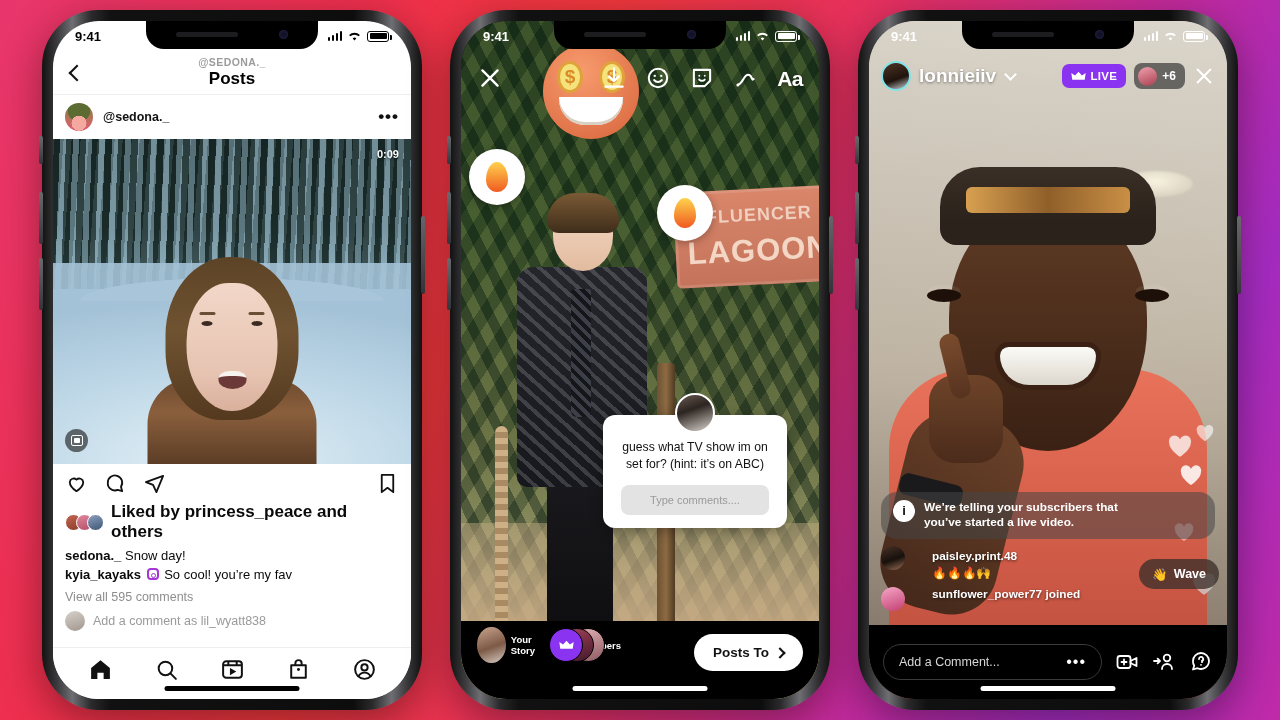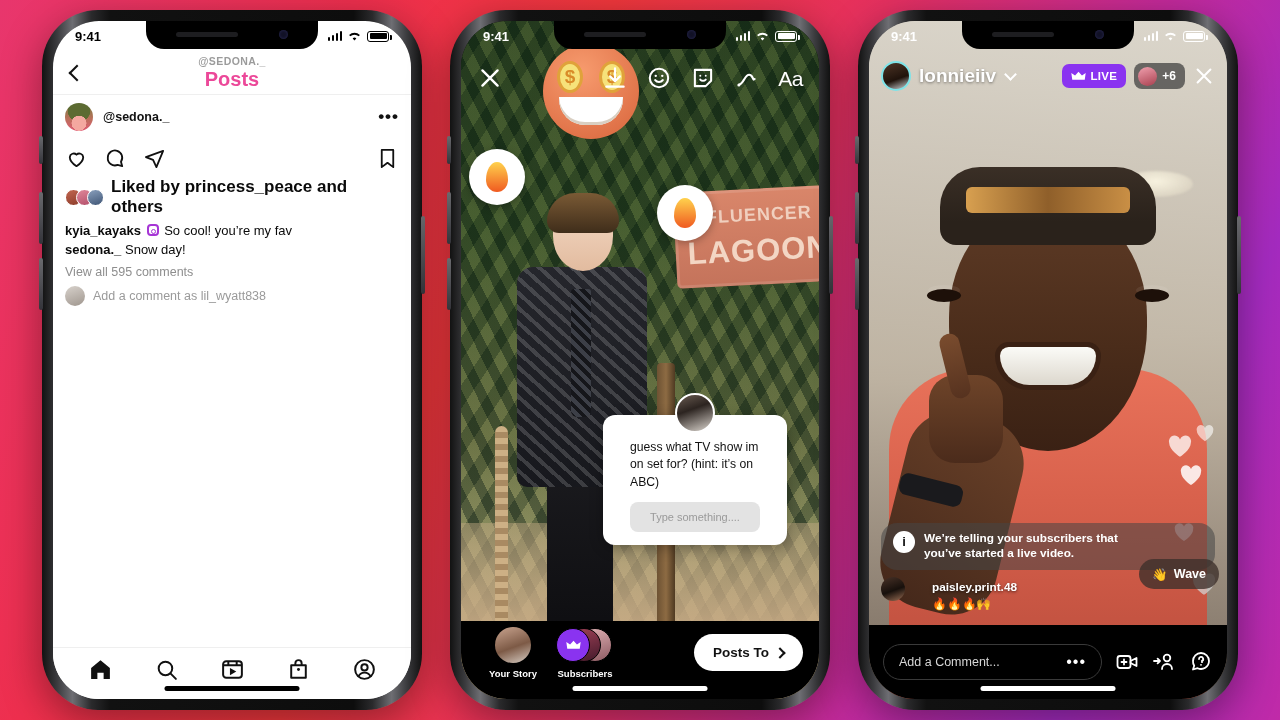--- a/index.html
+++ b/index.html
@@ -72,21 +72,21 @@
 
   
   #phone1{ left:42px; top:10px; }
   .feed{ position:absolute; inset:0; background:#fff; display:flex; flex-direction:column;}
   .feed-nav{ margin-top:30px; height:44px; display:flex; align-items:center; padding:0 14px;
     border-bottom:1px solid #efefef; position:relative;}
   .chev-back{ width:12px; height:12px; border-left:2.4px solid #111; border-bottom:2.4px solid #111;
     transform:rotate(45deg); margin-left:4px;}
   .feed-nav-titles{ position:absolute; left:0; right:0; text-align:center; pointer-events:none;}
   .nav-sub{ font-size:10.5px; color:#9b9b9b; font-weight:bold; letter-spacing:.4px;}
-  .nav-title{ font-size:20px; color:#ec4899; font-weight:bold; margin-top:1px;}
+  .nav-title{ font-size:17px; color:#000000; font-weight:bold; margin-top:1px;}
 
   .post-head{ height:44px; display:flex; align-items:center; padding:0 12px; gap:10px;}
   .avatar{ border-radius:50%; background:#c9c9c9; flex:none; overflow:hidden; position:relative;}
   .av28{ width:28px; height:28px; }
   .av-sedona{ background:
       radial-gradient(circle at 50% 72%, #f4a8a0 0 30%, transparent 31%),
       radial-gradient(circle at 50% 26%, #5c6b32 0 45%, transparent 46%),
       linear-gradient(180deg,#6f7e3d 0%,#b9705a 55%,#e05b74 100%);}
   .post-user{ font-size:12.5px; font-weight:bold; color:#111; flex:1;}
   .dots{ font-size:17px; color:#111; letter-spacing:1px; line-height:0.6; font-weight:bold;}
@@ -204,35 +204,35 @@
   .st-rope{ position:absolute; left:34px; bottom:58px; width:13px; height:215px;
     background:repeating-linear-gradient(180deg,#cdb085 0 6px,#a98a62 6px 12px); border-radius:7px;}
   .st-post{ position:absolute; left:196px; bottom:36px; width:18px; height:300px;
     background:linear-gradient(90deg,#6d5233,#8d6b43,#4f3a22); border-radius:4px;}
 
   .st-top{ position:absolute; top:34px; left:0; right:0; height:46px; z-index:25;
     display:flex; align-items:center; padding:0 16px; gap:0;}
   .st-top .grow{ flex:1;}
   .st-top .gap{ width:18px;}
   .st-ico{ width:26px; height:26px; }
-  .aa{ color:#fff; font-size:21px; font-weight:normal; line-height:1; letter-spacing:-.5px; text-shadow:0 1px 4px rgba(0,0,0,.5);}
+  .aa{ color:#fff; font-size:21px; font-weight:bold; line-height:1; letter-spacing:-.5px; text-shadow:0 1px 4px rgba(0,0,0,.5);}
 
   .q-sticker{ position:absolute; left:142px; top:394px; width:184px; z-index:26;}
   .q-av{ position:absolute; top:-22px; left:50%; transform:translateX(-50%);
     width:40px; height:40px; border-radius:50%; border:2.5px solid #fff; z-index:2;
     background:linear-gradient(160deg,#6a5c52 0%,#2c2420 40%,#dcd6cf 100%);}
-  .q-card{ position:relative; background:#fff; border-radius:12px; padding:24px 27px 13px; text-align:left;
+  .q-card{ position:relative; background:#fff; border-radius:12px; padding:24px 18px 13px; text-align:center;
     box-shadow:0 3px 14px rgba(0,0,0,.3);}
   .q-text{ font-size:12.2px; color:#111; line-height:1.42; font-weight:normal;}
   .q-input{ margin-top:11px; background:#e3e3e3; border-radius:8px; height:30px;
     display:flex; align-items:center; justify-content:center; font-size:11px; color:#9a9a9a;}
 
   .st-bottom{ position:absolute; left:0; right:0; bottom:0; height:78px; z-index:26;
     background:#000; display:flex; align-items:flex-start; padding:6px 16px 0;}
-  .st-dest{ display:flex; flex-direction:column; align-items:center; width:72px; gap:5px;justify-content:center;}
+  .st-dest{ display:flex; align-items:center; width:72px; gap:5px;justify-content:center;}
   .dest-av{ width:36px; height:36px; border-radius:50%; background:#555; overflow:hidden;}
   .dest-av.ys{ background:linear-gradient(160deg,#caa590,#7d5a46 55%,#d8cec5);}
   .dest-label{ color:#fff; font-size:9.5px; font-weight:bold;}
   .subs-stack{ position:relative; width:58px; height:36px; }
   .subs-stack i{ position:absolute; width:34px; height:34px; border-radius:50%; top:1px; border:1.5px solid #000; display:block;}
   .subs-stack i.s3{ left:22px; background:linear-gradient(160deg,#e4b5b8,#8d5a62);}
   .subs-stack i.s2{ left:11px; background:linear-gradient(160deg,#a34258,#431a2b);}
   .subs-stack i.s1{ left:0; background:#8a33f0; display:flex; align-items:center; justify-content:center;}
   .crown{ width:15px; height:10px; }
   .share-btn{ margin-left:auto; margin-top:7px; background:#fff; color:#111; border-radius:22px;
@@ -350,20 +350,39 @@
           <div class="nav-title">Posts</div>
         </div>
       </div>
 
       <div class="post-head">
         <span class="avatar av28 av-sedona"></span>
         <span class="post-user">@sedona._</span>
         <span class="dots">•••</span>
       </div>
 
+      <div class="media">
+        <div class="trees"></div>
+        <div class="snowfield"></div>
+        <div class="person">
+          <div class="p-coat"></div>
+            <div class="p-scarf"></div>
+            <div class="p-hair"></div>
+          <div class="p-face"></div>
+          <div class="p-brow l"></div>
+            <div class="p-brow r"></div>
+          <div class="p-eye l"></div>
+            <div class="p-eye r"></div>
+          <div class="p-mouth"></div>
+        </div>
+        <div class="media-time">0:09</div>
+        <div class="media-audio">
+            <span></span>
+          </div>
+      </div>
 
       <div class="actions">
         <svg class="ico" viewBox="0 0 24 24" fill="none" stroke="#111" stroke-width="1.9">
             <path d="M12 20s-7-4.6-7-9.4A4.1 4.1 0 0112 8a4.1 4.1 0 017 2.6C19 15.4 12 20 12 20z" stroke-linejoin="round"></path>
           </svg>
         <svg class="ico" viewBox="0 0 24 24" fill="none" stroke="#111" stroke-width="1.9">
             <path d="M4 11a7.5 7.5 0 1113.7 4.3L19 20l-4.8-1.3A7.5 7.5 0 014 11z" stroke-linejoin="round"></path>
           </svg>
         <svg class="ico" viewBox="0 0 24 24" fill="none" stroke="#111" stroke-width="1.9">
             <path d="M21 4L3 10.5l7.5 3L14 21 21 4z" stroke-linejoin="round"></path>
@@ -377,27 +396,27 @@
       <div class="caption-wrap">
         <div class="liked">
           <span class="facepile">
             <span class="fp1"></span>
               <span class="fp2"></span>
               <span class="fp3"></span>
           </span>
           <span class="liked-text">Liked by princess_peace and others</span>
         </div>
         <div class="cap">
+          <b>sedona._</b>
+          <span class="reg">Snow day!</span>
+        </div>
+        <div class="cap">
           <b>kyia_kayaks</b>
           <span class="badge-ig"></span>
           <span class="reg">So cool! you’re my fav</span>
-        </div>
-        <div class="cap">
-          <b>sedona._</b>
-          <span class="reg">Snow day!</span>
         </div>
         <div class="viewall">View all 595 comments</div>
         <div class="addrow">
           <span class="avatar av20 av-lil"></span>
           <span>Add a comment as lil_wyatt838</span>
         </div>
       </div>
 
       <div class="tabbar">
         <svg width="25" height="25" viewBox="0 0 24 24" fill="#111">
@@ -517,21 +536,21 @@
             <circle cx="4.5" cy="18.5" r="1.4" fill="#fff" stroke="none"></circle>
           </svg>
         <span class="gap"></span>
         <span class="aa">Aa</span>
       </div>
 
       <div class="q-sticker">
         <div class="q-av"></div>
         <div class="q-card">
           <div class="q-text">guess what TV show im on set for? (hint: it’s on ABC)</div>
-          <div class="q-input">Type something....</div>
+          <div class="q-input">Type comments....</div>
         </div>
       </div>
 
       <div class="st-bottom">
         <div class="st-dest">
           <span class="dest-av ys"></span>
           <span class="dest-label">Your Story</span>
         </div>
         <div class="st-dest">
           <span class="subs-stack">
@@ -641,20 +660,24 @@
           <span class="sys-ico">i</span>
           <span class="sys-text">We’re telling your subscribers that you’ve started a live video.</span>
         </div>
         <div class="lv-crow">
           <span class="c-av a1"></span>
           <span>
             <span class="c-name">paisley.print.48</span>
             <div class="c-msg">🔥🔥🔥🙌</div>
           </span>
         </div>
+        <div class="lv-crow">
+          <span class="c-av a2"></span>
+          <span class="c-name">sunflower_power77 joined</span>
+        </div>
       </div>
 
       <div class="wave-btn">
         <span>👋</span>
         <span>Wave</span>
       </div>
 
       <div class="lv-bottom">
         <div class="comment-pill">
           <span>Add a Comment...</span>

